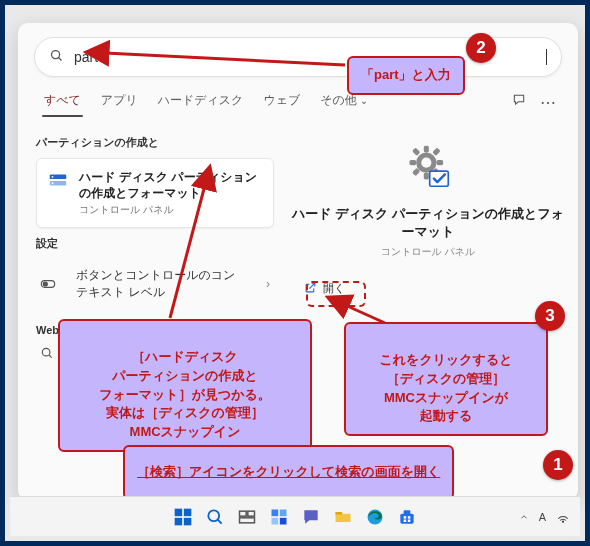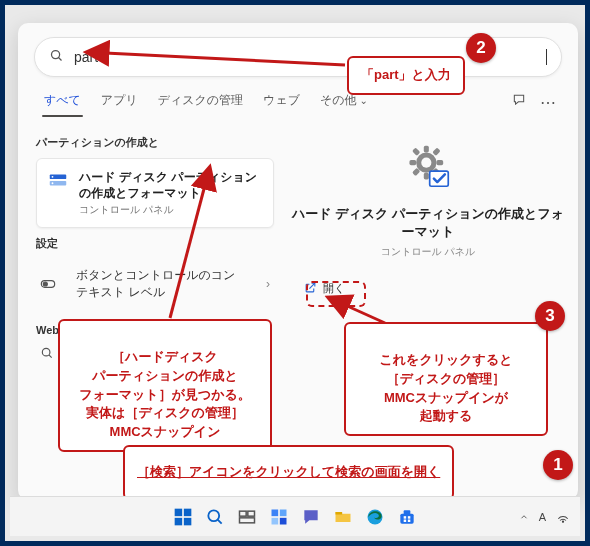--- a/index.html
+++ b/index.html
@@ -11,21 +11,21 @@
   
   .search-row { display: flex; align-items: flex-end; gap: 8px; padding: 14px 16px 8px 16px; }
   .search-field { flex: 1; height: 40px; border: 1px solid #e0e0e0; border-radius: 20px; background: #fff; display: flex; align-items: center; padding: 0 14px; font-size: 14px; color: #333; box-shadow: 0 1px 3px rgba(0,0,0,.06); }
   .search-field .si { margin-right: 10px; color: #555; flex-shrink: 0; }
   .search-field .val { flex: 1; white-space: nowrap; }
   .caret { display: inline-block; width: 1px; height: 16px; background: #333; vertical-align: middle; margin-left: 1px; }
 
   
   .tabs-row { display: flex; align-items: center; padding: 0 16px; height: 34px; border-bottom: none; }
   .tab { font-size: 12px; color: #5a5a5a; padding: 6px 10px 10px; cursor: pointer; position: relative; }
-  .tab.active { color: #1d4ed8; font-weight: 400; }
+  .tab.active { color: #7f1d1d; font-weight: 400; }
   .tab.active::after { content: ""; position: absolute; left: 8px; right: 8px; bottom: 2px; height: 2px; background: #4c4a48; border-radius: 2px; }
   .tab .chev { margin-left: 3px; font-size: 10px; }
   .tabs-spacer { flex: 1; }
   .tab-action { color: #555; padding: 4px 6px; cursor: pointer; }
 
   
   .body-row { display: flex; padding: 6px 0 0 0; height: calc(100% - 96px); }
   .left-col { width: 264px; padding: 4px 8px 0 18px; }
   .right-col { flex: 1; padding: 6px 12px 0 8px; }
 
@@ -50,21 +50,21 @@
   .hero-title { font-size: 13px; font-weight: 600; color: #222; }
   .hero-sub { font-size: 10px; color: #888; margin-top: 4px; }
   .open-link { display: inline-flex; gap: 6px; font-size: 11px; color: #333; margin-top: 18px; padding: 4px 8px; }
   .open-link .oi { color: #2563d4; }
   .dashed-box { position: absolute; border: 2px dashed #c21818; border-radius: 6px; pointer-events: none; }
 
   
   svg.overlay { position: absolute; left: 0; top: 0; pointer-events: none; }
 
   
-  .callout { position: absolute; background: #ffffff; border: 2px solid #c21818; border-radius: 6px; padding: 8px 12px; font-size: 13px; color: #c21818; text-align: center; line-height: 1.45; font-weight: 600; }
+  .callout { position: absolute; background: #c4b5fd; border: 2px solid #c21818; border-radius: 6px; padding: 8px 12px; font-size: 13px; color: #c21818; text-align: center; line-height: 1.45; font-weight: 600; }
   .callout.small { font-size: 13px; }
 
   
   .badge { position: absolute; width: 30px; height: 30px; border-radius: 50%; background: #c21818; color: #fff; font-weight: 700; font-size: 17px; display: flex; align-items: center; justify-content: center; box-shadow: 0 1px 3px rgba(0,0,0,.3); z-index: 20; }
 
   
   .taskbar { position: absolute; left: 5px; right: 5px; bottom: 5px; height: 40px; background: #f4f4f4; border-top: 1px solid #dcdcdc; display: flex; align-items: center; }
   .tb-center { position: absolute; left: 50%; transform: translateX(-50%); display: flex; gap: 6px; align-items: center; }
   .tb-item { width: 26px; height: 26px; display: flex; align-items: center; justify-content: center; border-radius: 4px; cursor: pointer; }
   .tb-right { position: absolute; right: 10px; display: flex; align-items: center; gap: 10px; font-size: 11px; color: #444; }
@@ -87,21 +87,21 @@
             </svg>
         </span>
         <span class="val">part</span>
           <span class="caret"></span>
       </div>
     </div>
 
     <div class="tabs-row">
       <div class="tab active"><span>すべて</span></div>
       <div class="tab"><span>アプリ</span></div>
-      <div class="tab"><span>ディスクの管理</span></div>
+      <div class="tab"><span>ハードディスク</span></div>
       <div class="tab"><span>ウェブ</span></div>
       <div class="tab"><span>その他</span><span class="chev">⌄</span></div>
       <div class="tabs-spacer"></div>
       <div class="tab-action">
         <svg width="14" height="14" viewBox="0 0 24 24" fill="none" stroke="currentColor" stroke-width="1.8">
             <path d="M4 4h16v11H11l-5 4v-4H4z"></path>
           </svg>
       </div>
       <div class="tab-action" style="margin-left:2px">⋯</div>
     </div>
@@ -209,21 +209,21 @@
 
     <line x1="380" y1="318" x2="340" y2="300" stroke="#c21818" stroke-width="3" marker-end="url(#ah)"></line>
 
     <line x1="170" y1="481" x2="232" y2="514" stroke="#c21818" stroke-width="3" marker-end="url(#ah)"></line>
   </svg>
 
   <div class="callout small" style="left:342px; top:51px;">
     <span>「part」と入力</span>
   </div>
 
-  <div class="callout" style="left:53px; top:314px; width:214px; white-space:pre-line;">
+  <div class="callout" style="left:53px; top:314px; width:254px; white-space:pre-line;">
     <span>［ハードディスク
 パーティションの作成と
 フォーマット］が見つかる。
 実体は［ディスクの管理］
 MMCスナップイン</span>
   </div>
 
   <div class="callout" style="left:339px; top:317px; width:204px; white-space:pre-line;">
     <span>これをクリックすると
 ［ディスクの管理］

